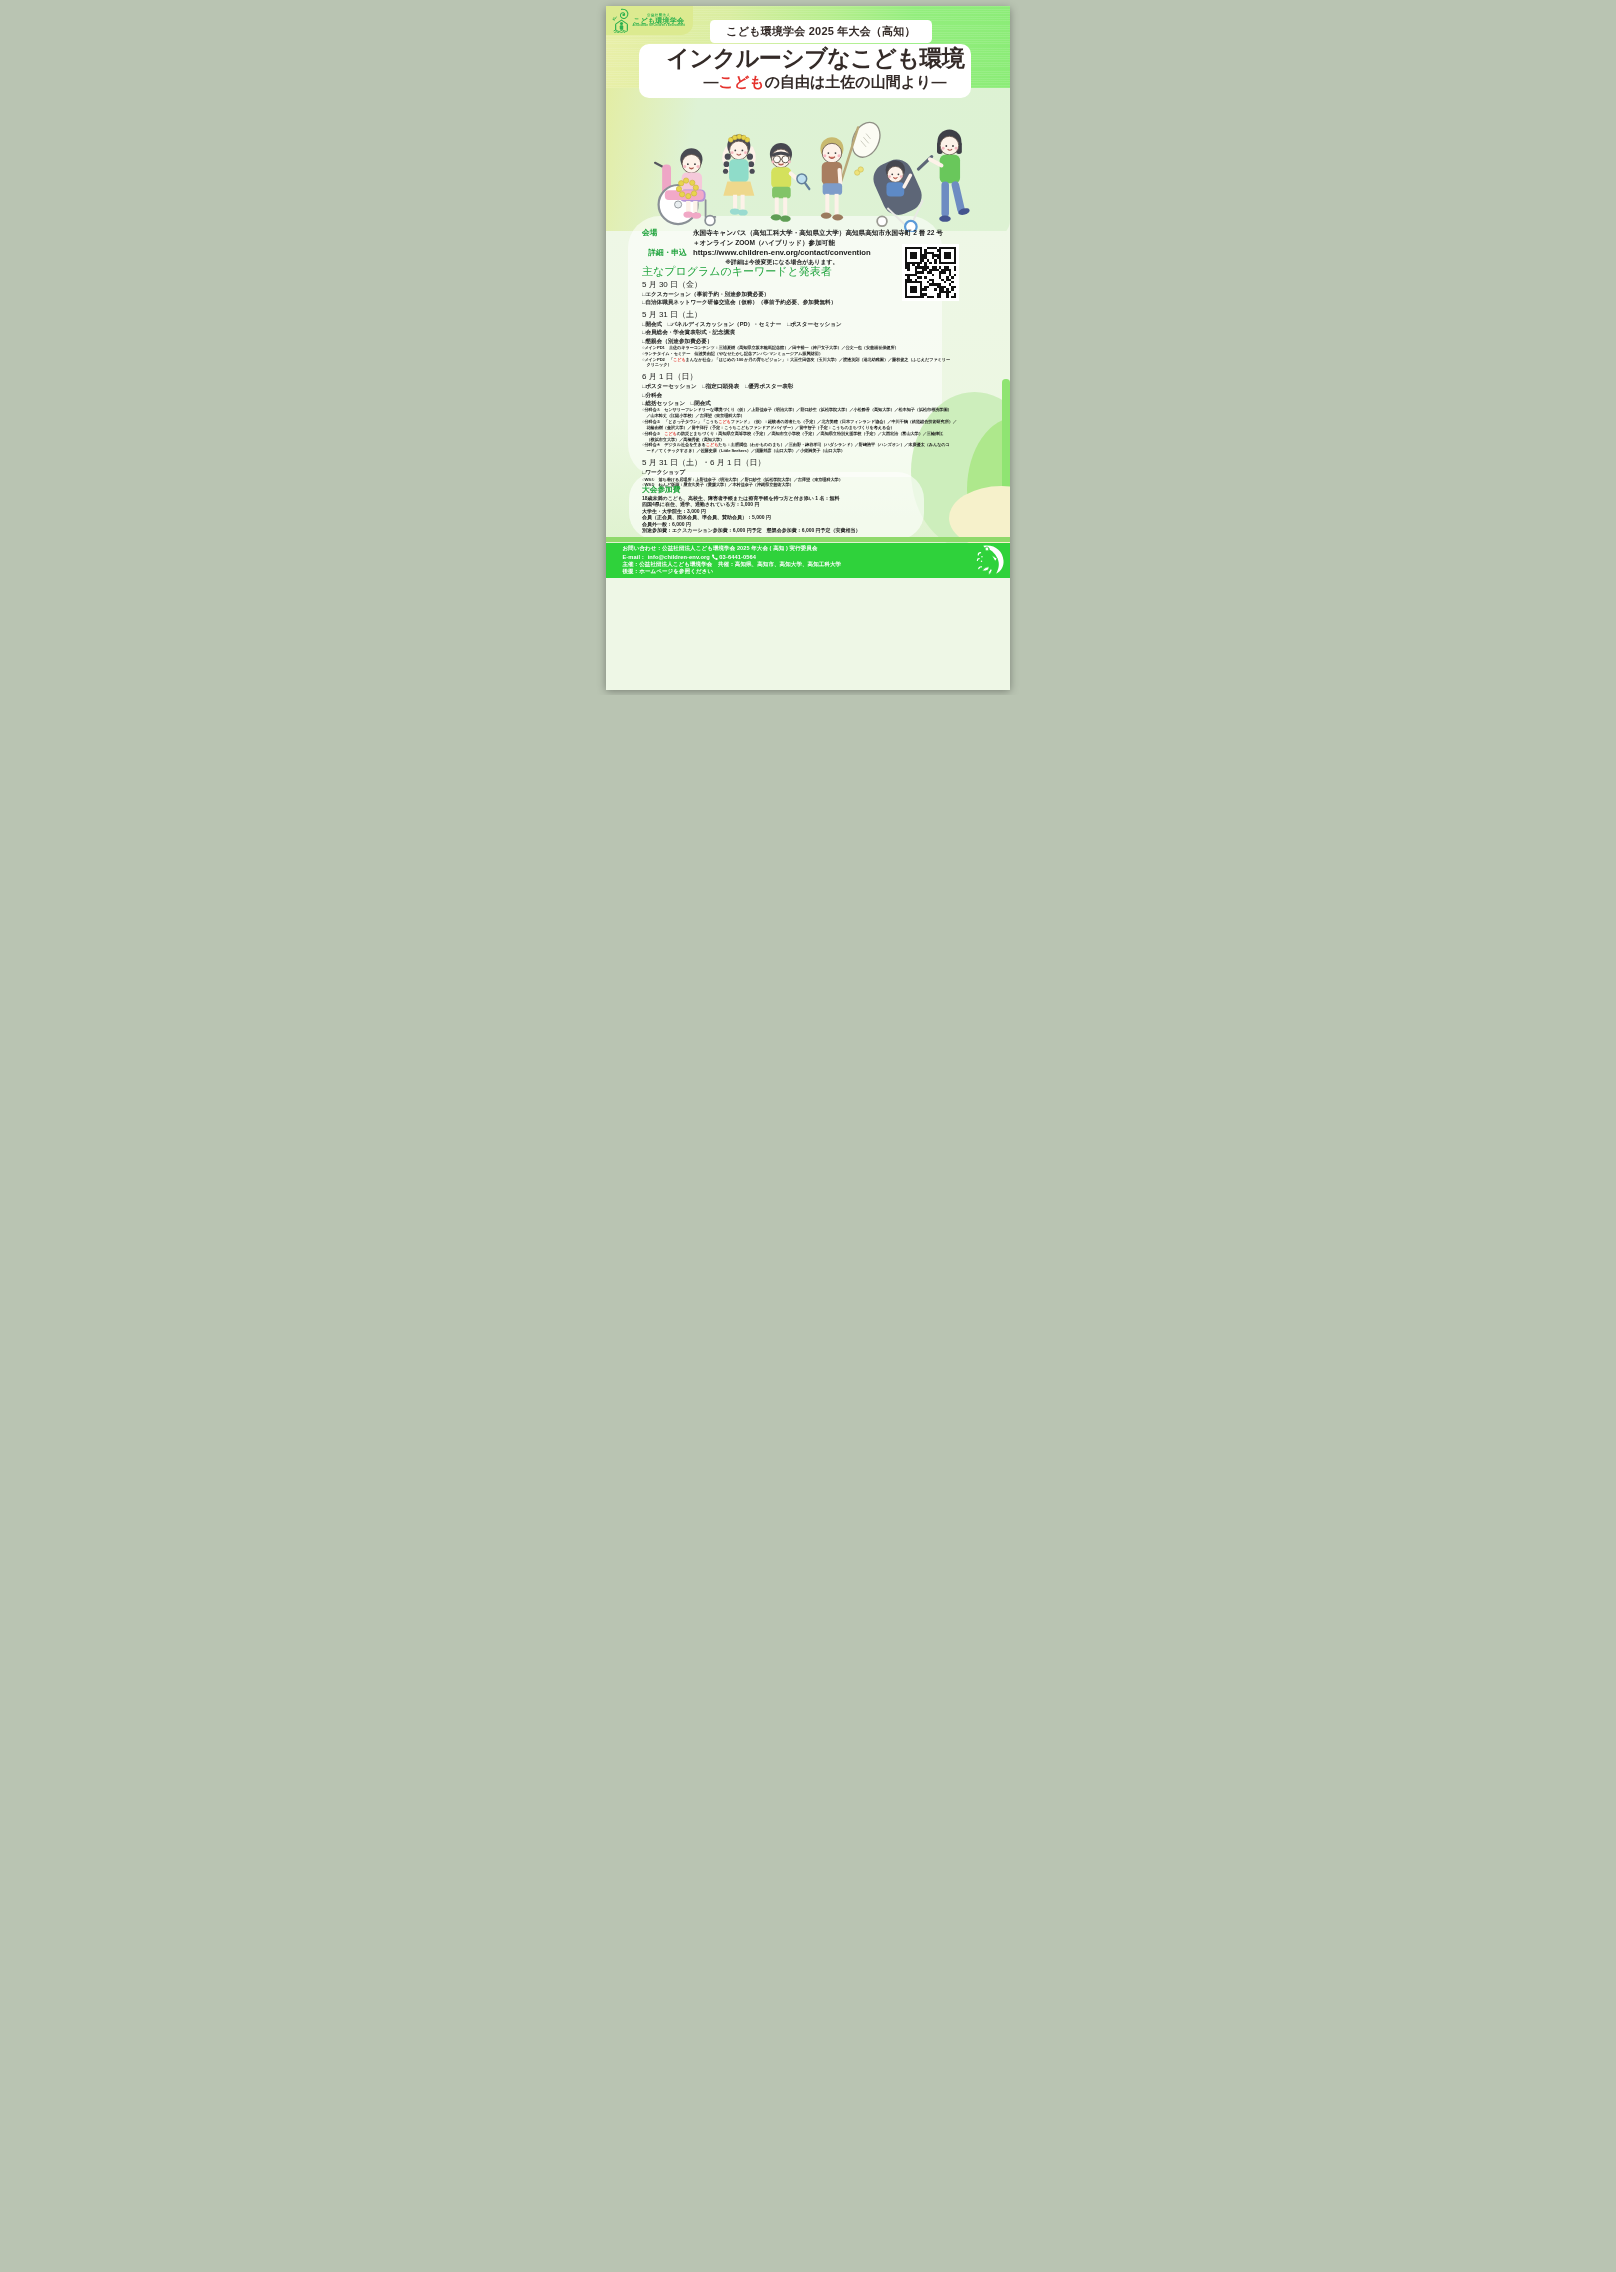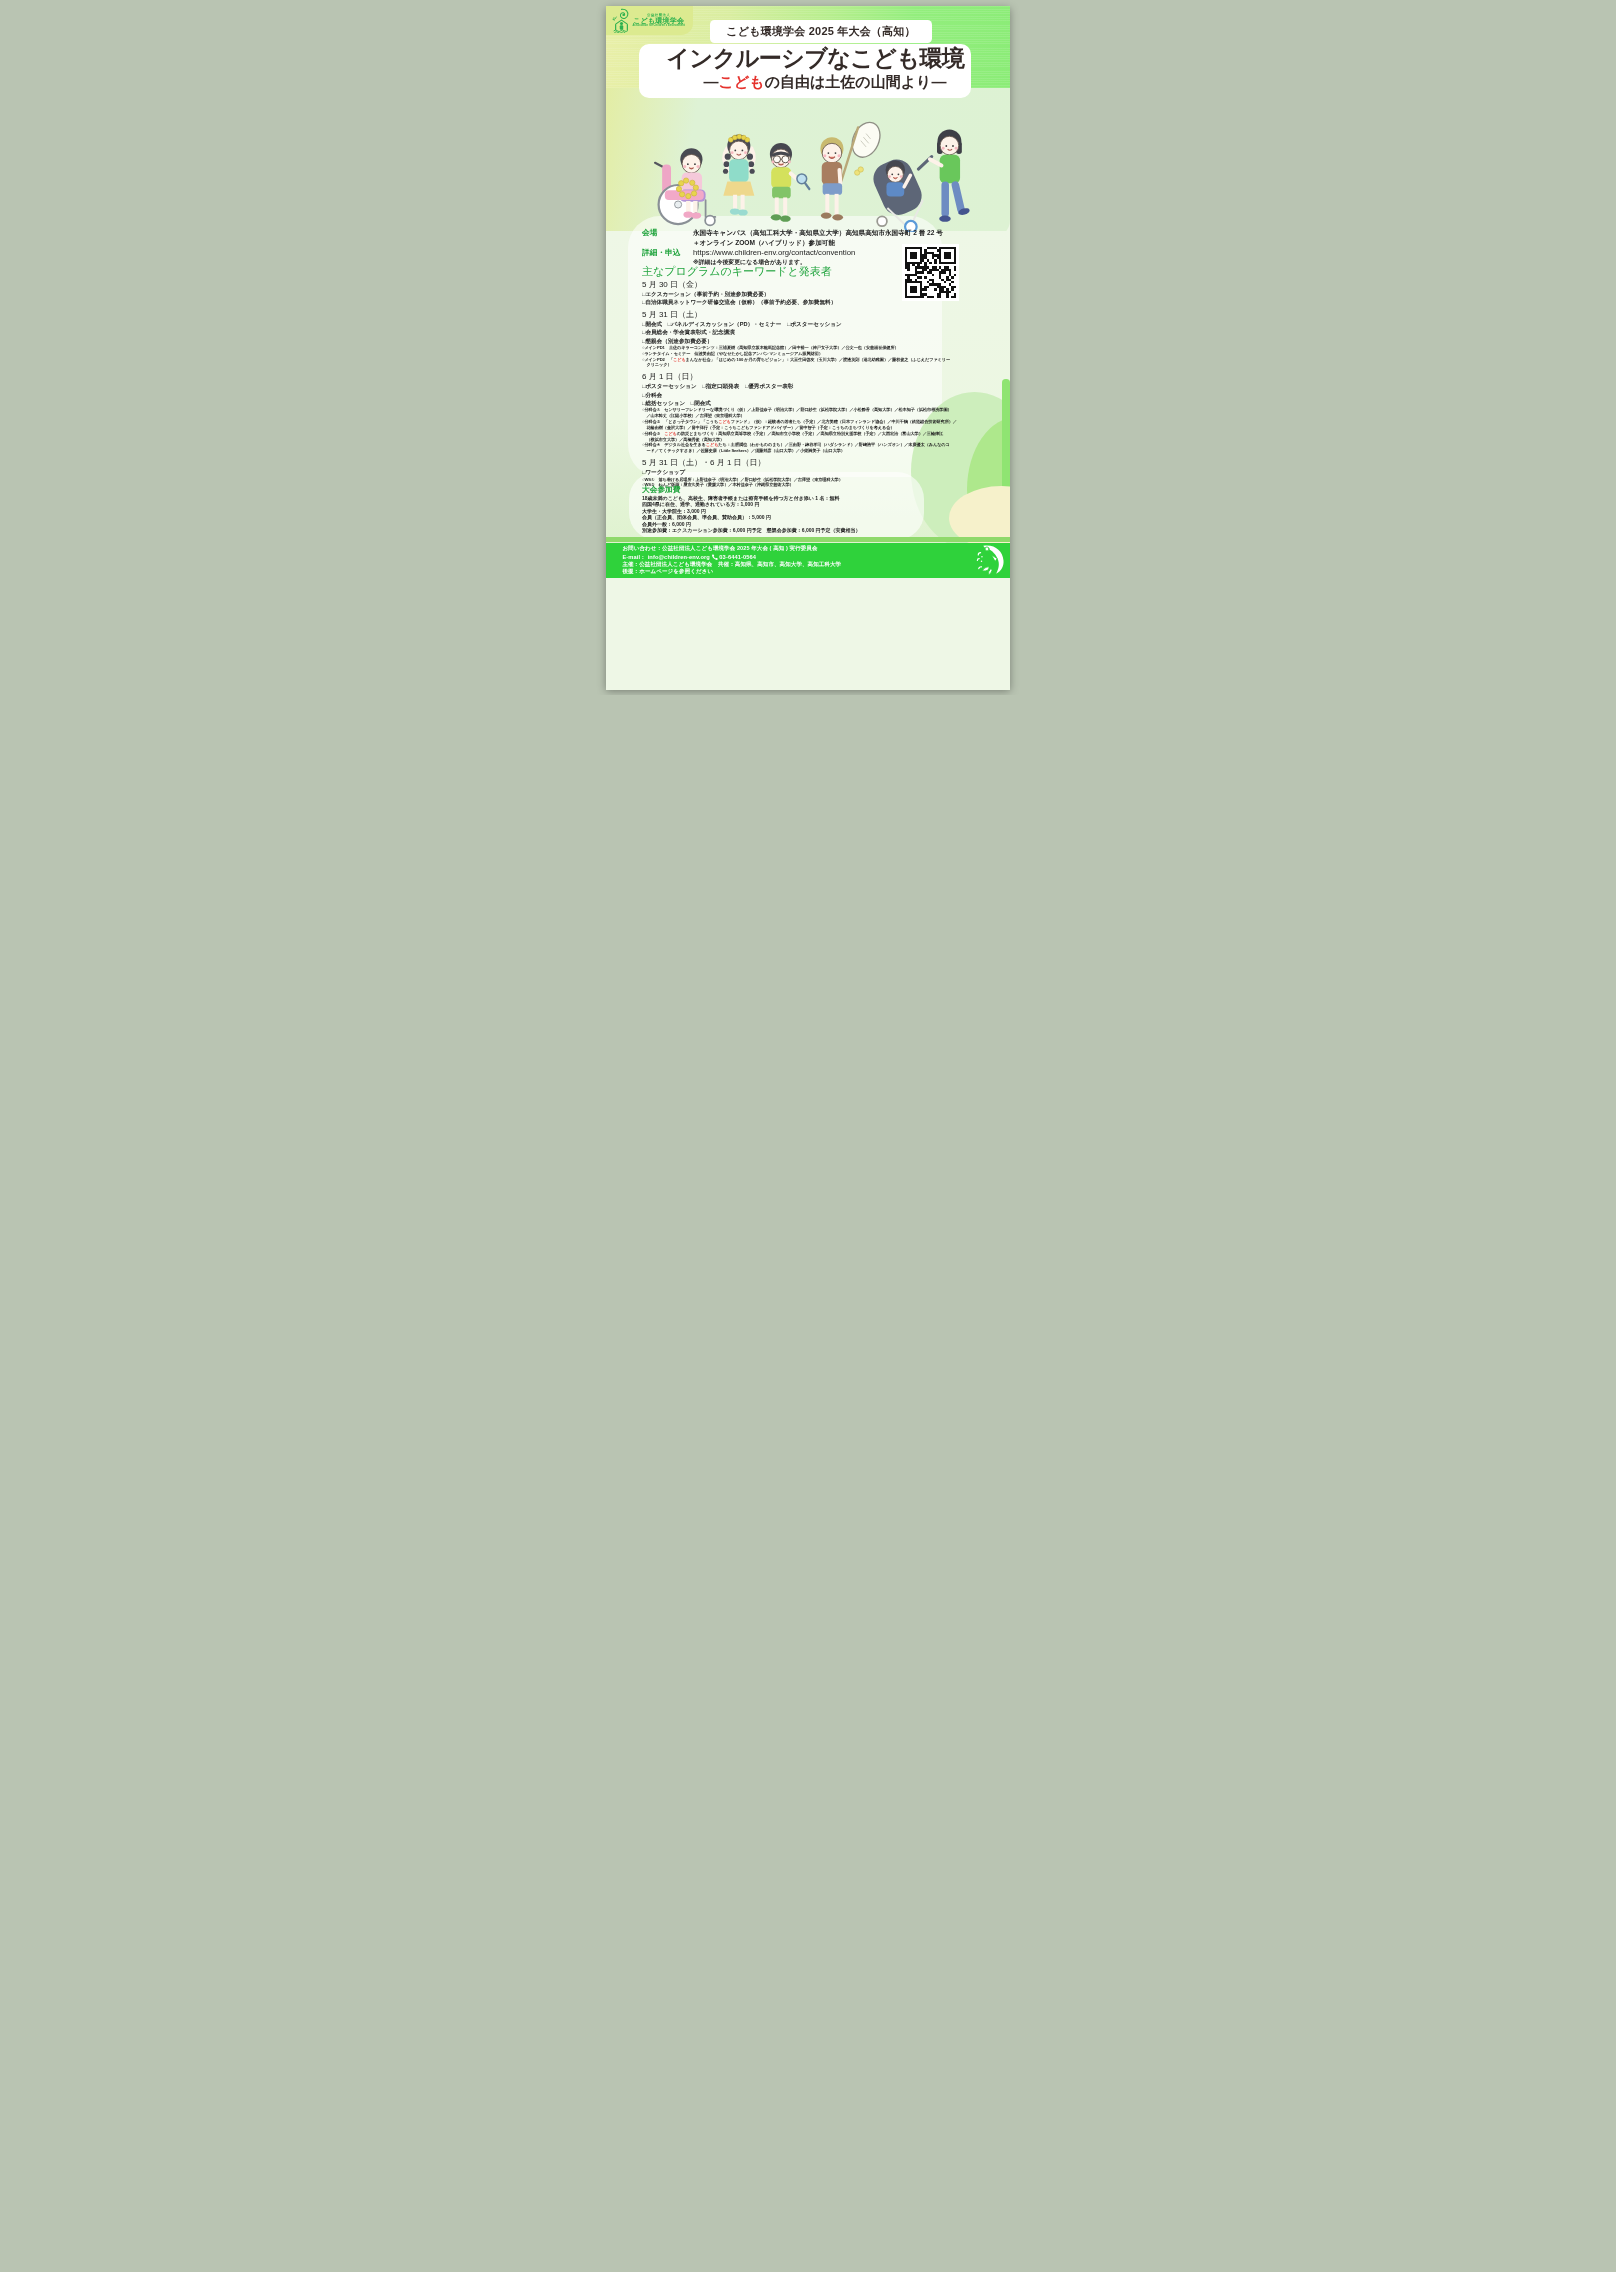--- a/index.html
+++ b/index.html
@@ -39,23 +39,23 @@
   .title-main{font-size:23px;font-weight:900;color:#342b28;letter-spacing:-0.5px;line-height:25.5px;margin-top:2.3px;white-space:nowrap;padding-left:21px;}
   .title-sub{font-size:15px;font-weight:900;color:#342b28;letter-spacing:0;line-height:22px;white-space:nowrap;padding-left:40px;}
   .red{color:#e5322d;}
   
   .illustration{position:absolute;left:29px;top:93px;width:346px;height:133px;z-index:3;}
   
   .content{position:absolute;left:36px;top:222px;width:325px;z-index:6;color:#1e1e1e;}
   .info-row{display:flex;}
   .info-label{width:51px;flex:0 0 auto;font-size:7.7px;font-weight:900;color:#1fa33c;line-height:10px;}
   .info-text{font-size:6.6px;font-weight:700;line-height:10px;color:#222;}
-  .info-url{font-size:7.7px;font-weight:400;line-height:10px;color:#222;text-decoration:none;}
+  .info-url{font-size:7.7px;font-weight:700;line-height:10px;color:#222;text-decoration:none;}
   .info-note{font-size:5.9px;font-weight:700;line-height:9px;color:#222;}
-  .apply-row{margin-top:0.9px;}
+  .apply-row{margin-top:0.9px;text-align:center;}
   .program{position:absolute;left:36px;top:260px;width:325px;z-index:6;}
   .p-heading{font-size:11px;font-weight:400;color:#1fa33c;line-height:10px;}
   .pdate{font-size:8px;font-weight:400;color:#222;line-height:10px;margin-top:4.1px;}
   .pl{white-space:nowrap;color:#222;}
   .pl.b{font-size:5.6px;font-weight:700;line-height:8.2px;}
   .pl.s{font-size:4.2px;font-weight:700;line-height:5.9px;letter-spacing:-0.1px;}
   .pl.cont{padding-left:4.5px;}
   .fees{position:absolute;left:36px;top:478px;width:325px;z-index:6;}
   .f-heading{font-size:7.7px;font-weight:900;color:#1fa33c;line-height:11px;}
   .fl{font-size:5px;font-weight:700;line-height:6.5px;color:#222;white-space:nowrap;}

